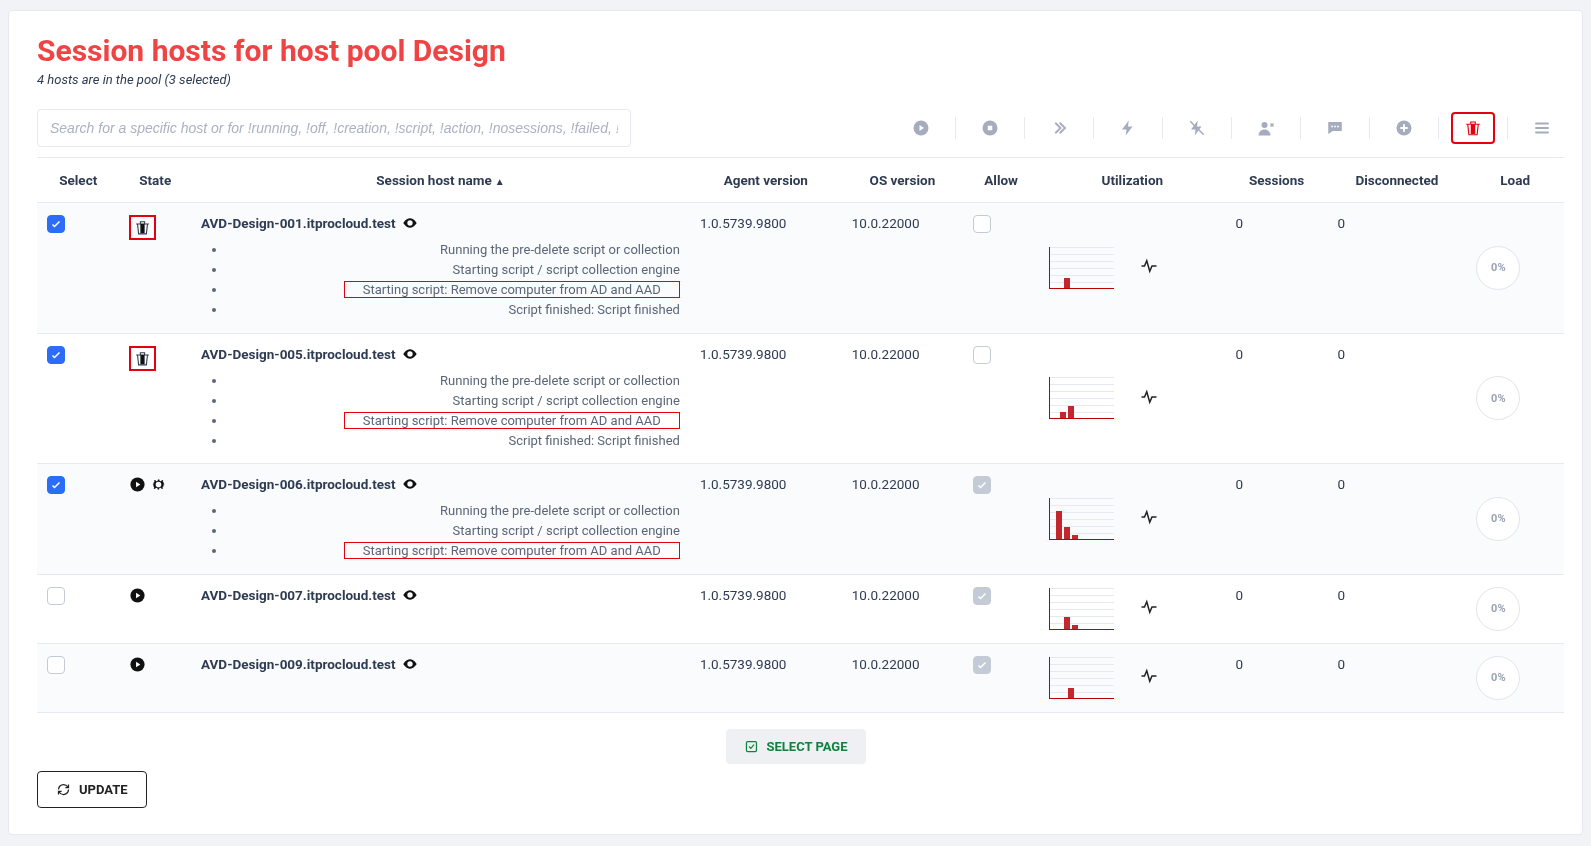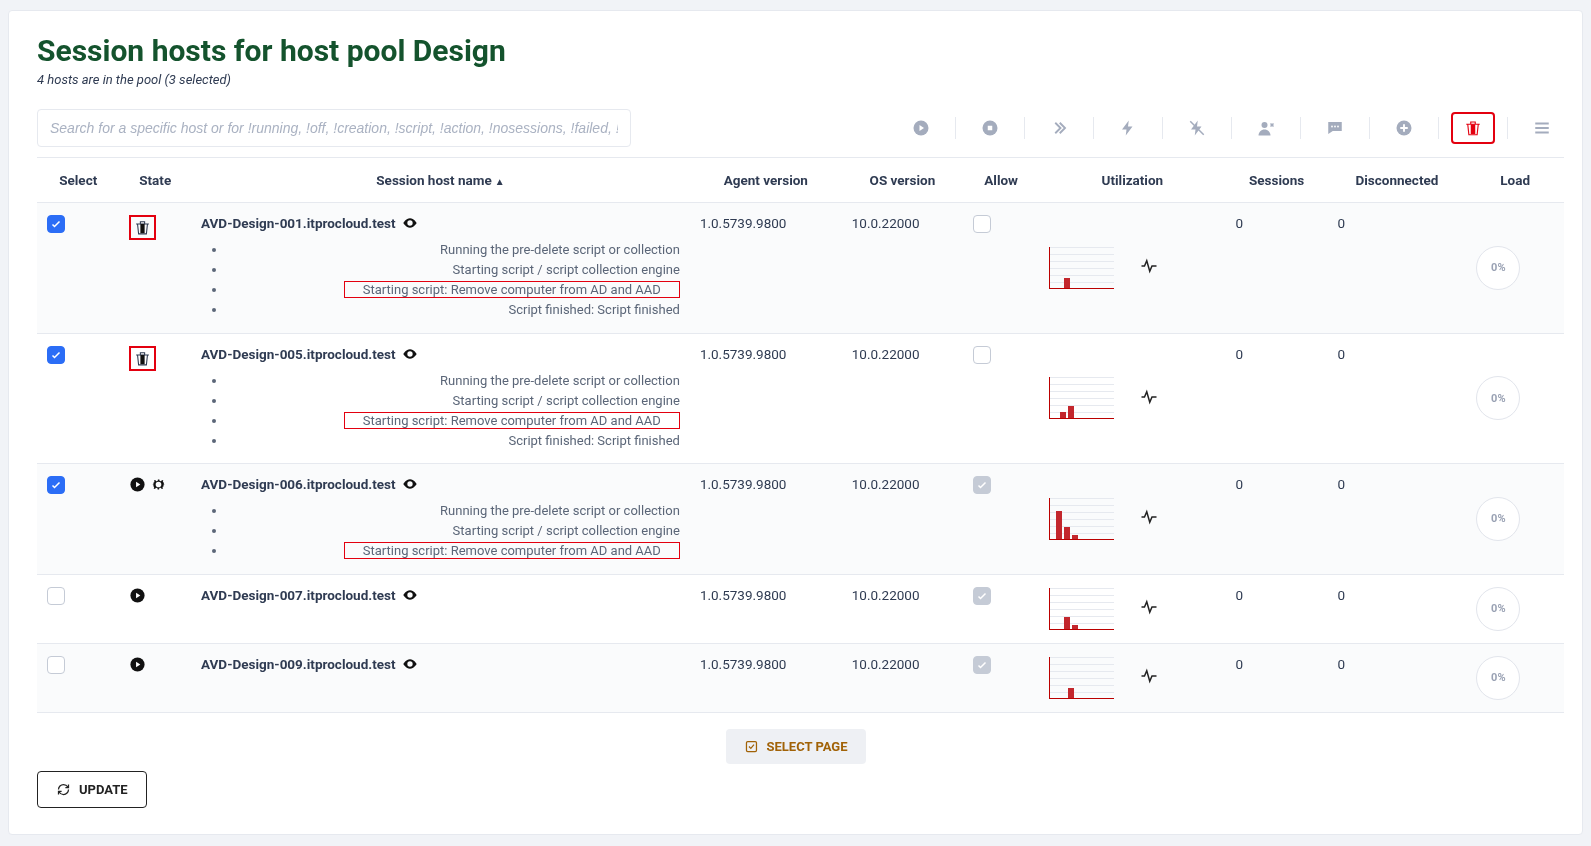--- a/index.html
+++ b/index.html
@@ -31,21 +31,21 @@
     border:1px solid var(--border);
     border-radius:4px;
     padding:0;
   }
   .header{
     padding:22px 28px 8px 28px;
   }
   .title{
     font-size:30px;
     font-weight:700;
-    color:#14532d;
+    color:#ef4444;
     margin:0;
   }
   .subtitle{
     font-style:italic;
     color:var(--text);
     font-size:13px;
     margin-top:4px;
   }
   .toolbar{
     padding:14px 18px 10px 28px;
@@ -157,21 +157,21 @@
     background:#fff;
   }
   
   .footer{
     padding:14px 18px 26px 28px;
     position:relative;
   }
   .selectpage{
     display:inline-flex;align-items:center;gap:8px;
     background:#eef0f4;border-radius:4px;padding:10px 18px;
-    font-weight:700;font-size:13px;color:#a16207;
+    font-weight:700;font-size:13px;color:#15803d;
     position:absolute;left:50%;transform:translateX(-50%);top:6px;
     cursor:pointer;
   }
   .update{
     display:inline-flex;align-items:flex-start;gap:8px;
     border:1.5px solid #222;border-radius:4px;padding:10px 18px;
     font-weight:700;font-size:13px;color:#222;
     background:#fff;margin-top:34px;
     cursor:pointer;
   }

